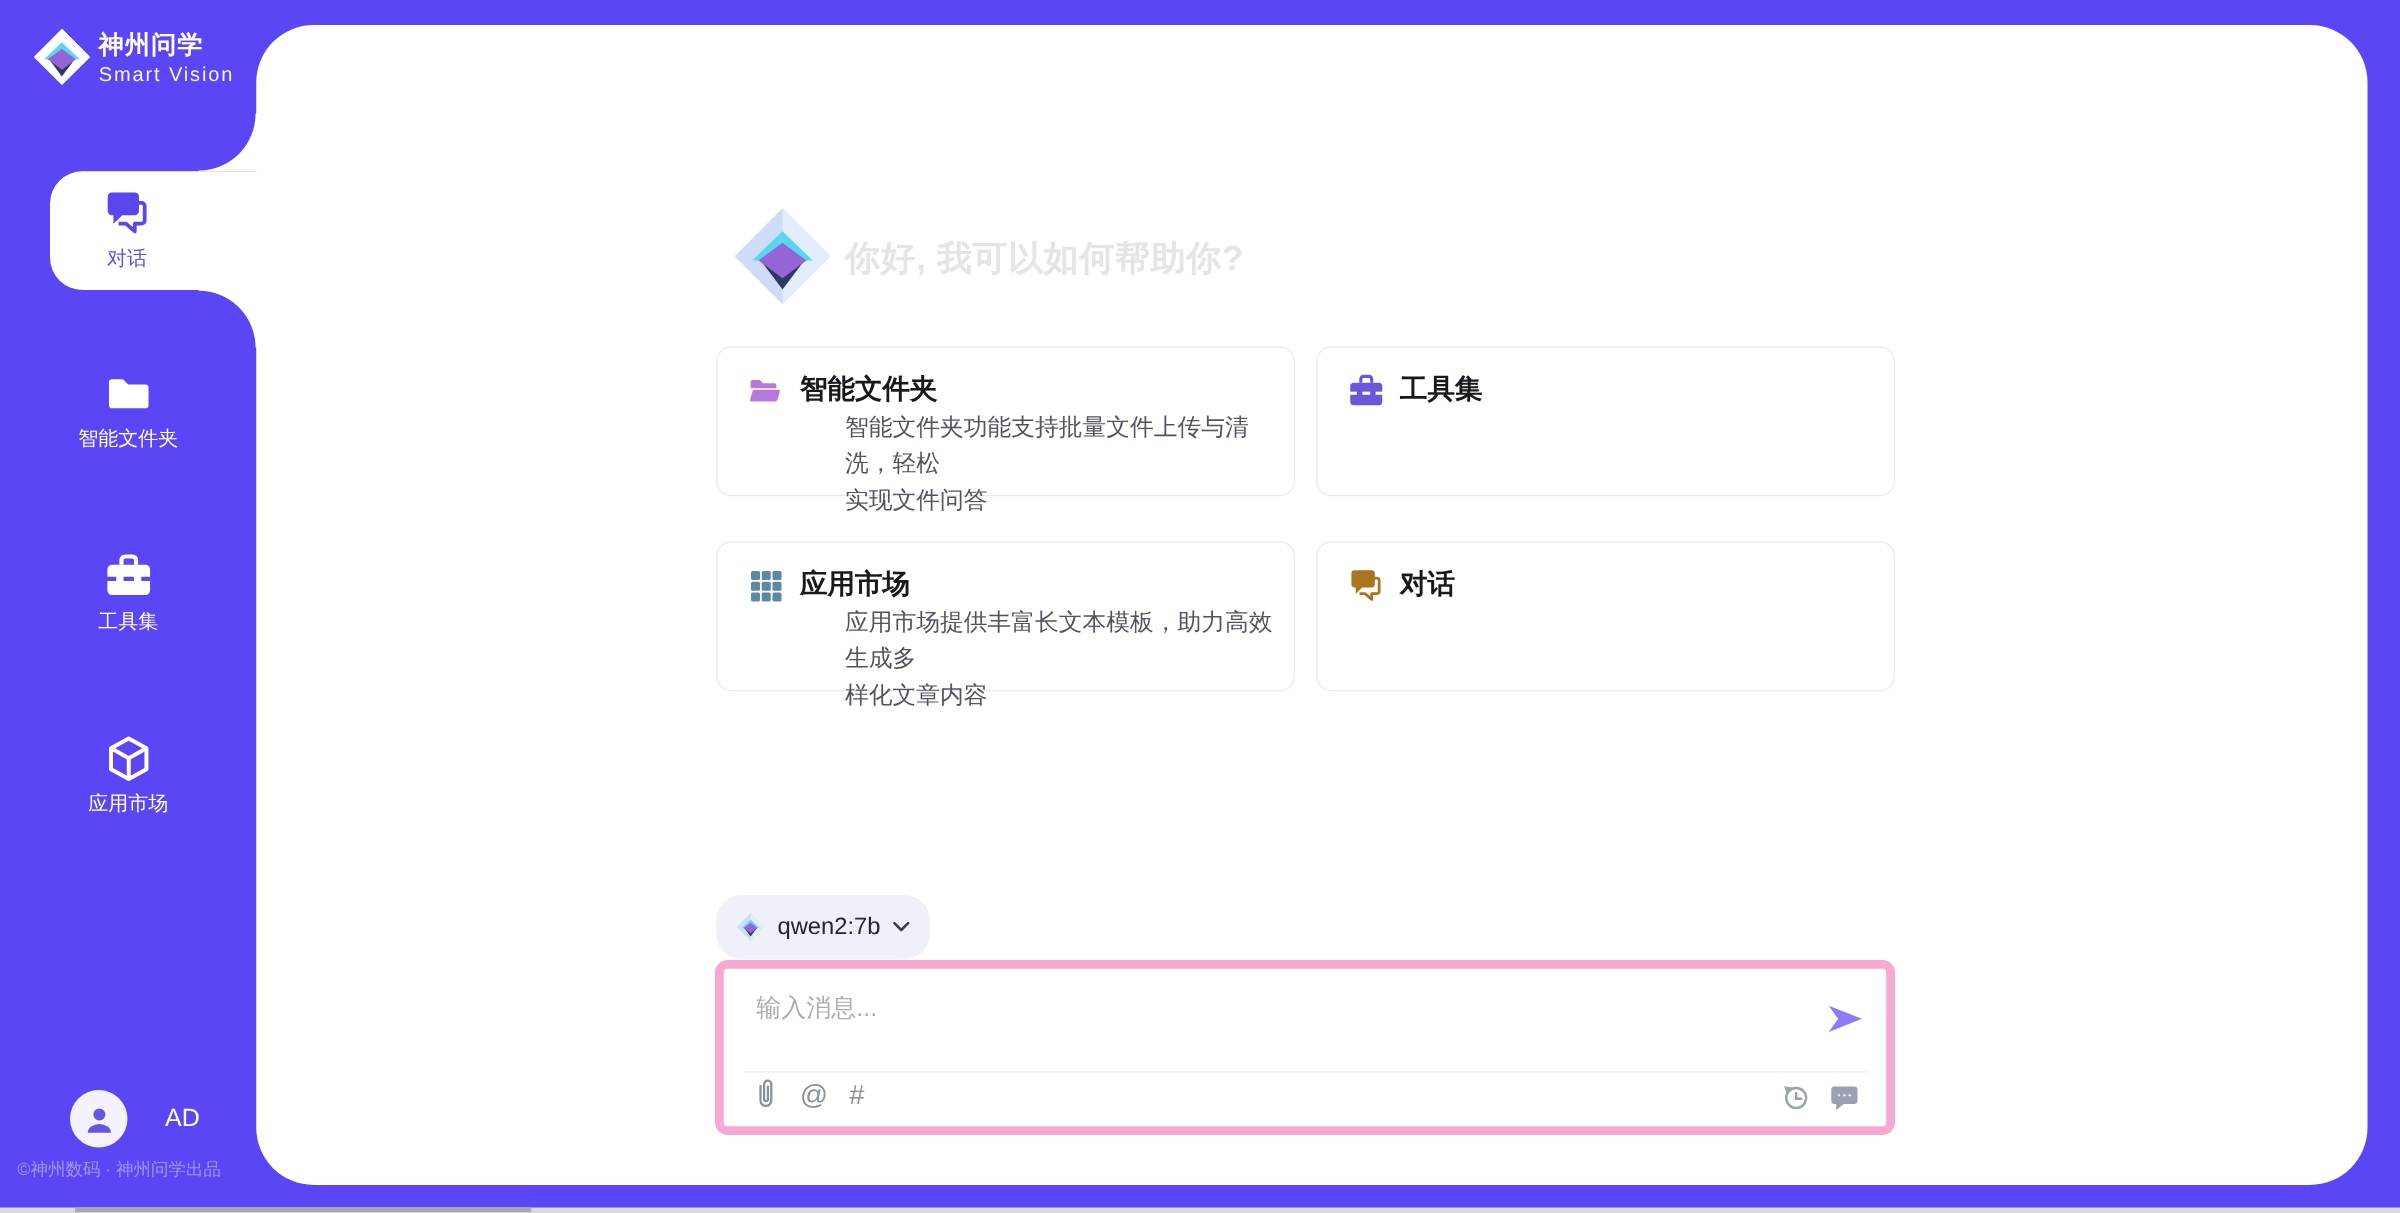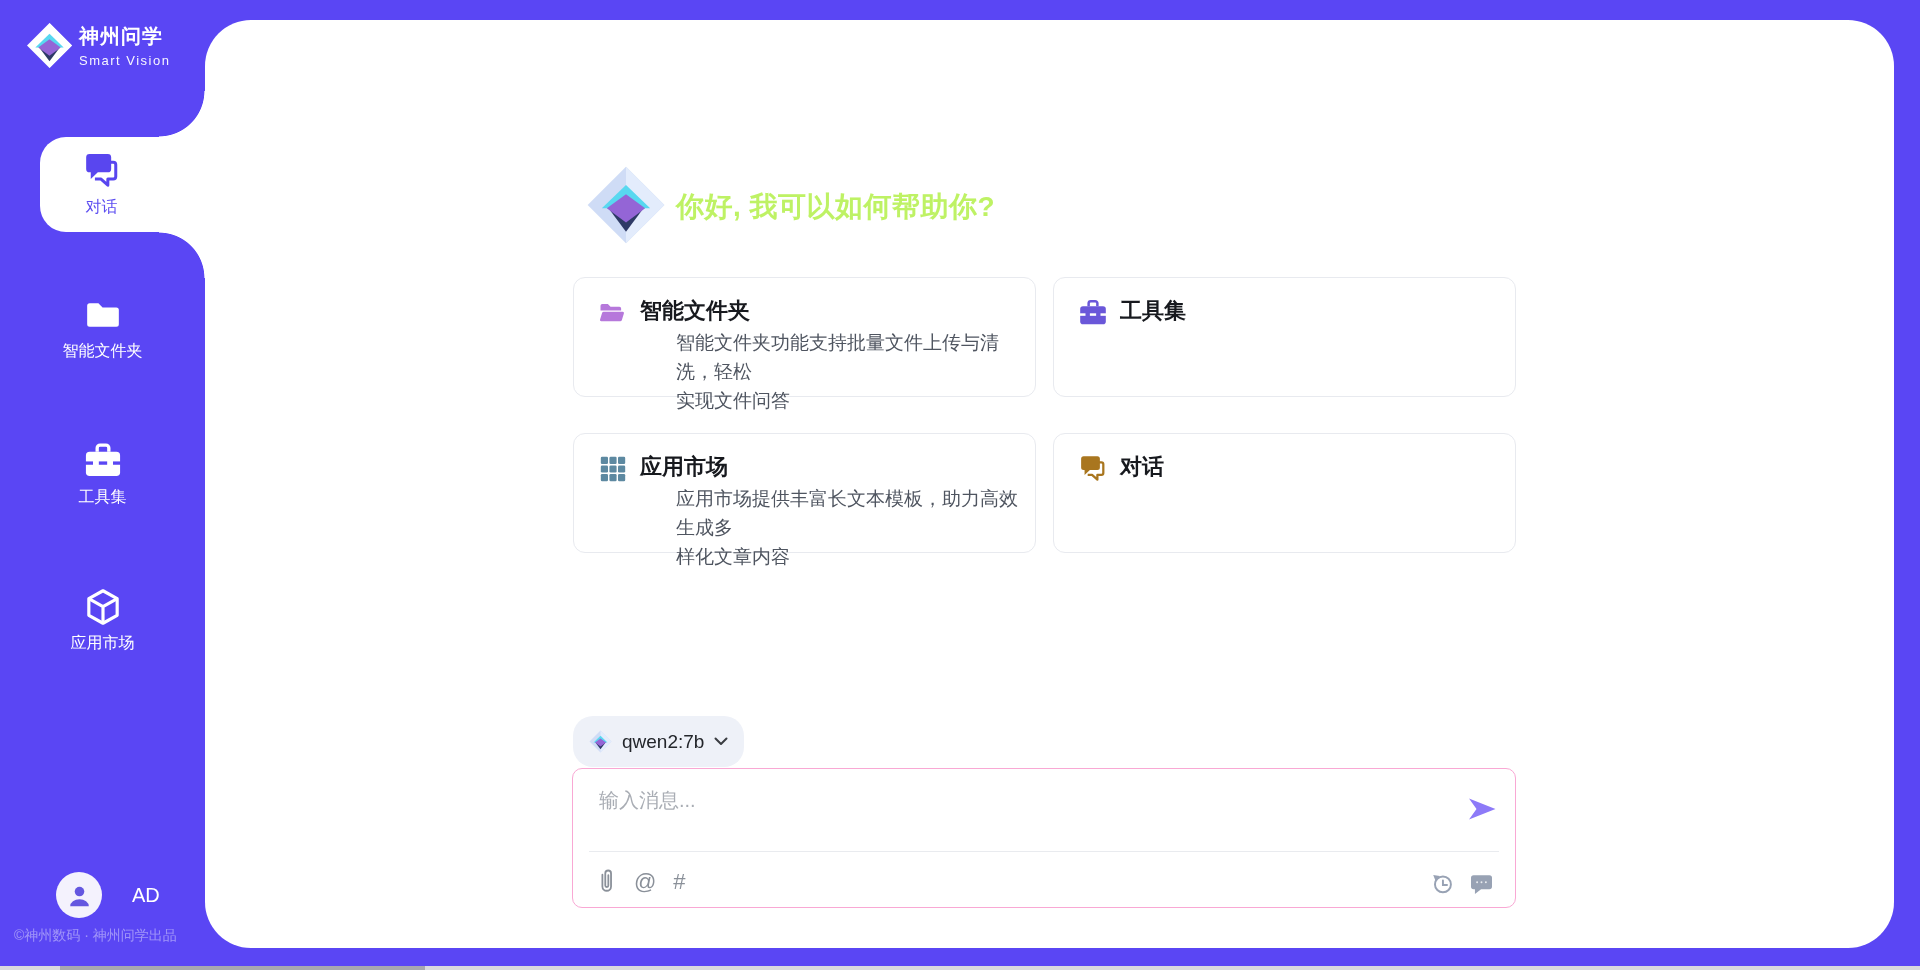--- a/index.html
+++ b/index.html
@@ -5,25 +5,25 @@
   html,body{margin:0;padding:0;}
   body{font-family:"Liberation Sans","DejaVu Sans",sans-serif;}
   .page{position:relative;width:1920px;height:970px;background:#5a46f4;overflow:hidden;}
 
   
   .main-panel{position:absolute;left:205px;top:20px;width:1689px;height:928px;
     background:#fff;border-radius:46px;z-index:1;}
 
   
   .sidebar{position:absolute;left:0;top:0;width:205px;height:970px;z-index:3;}
-  .brand{position:absolute;left:26px;top:22px;display:flex;align-items:center;}
+  .brand{position:absolute;left:26px;top:22px;display:flex;align-items:flex-start;}
   .brand-logo{width:47px;height:47px;--dm-l:#ffffff;--dm-r:#ffffff;}
   .brand-text{margin-left:6px;color:#fff;}
   .brand-name{font-size:20px;font-weight:700;letter-spacing:1px;}
-  .brand-sub{font-size:13px;letter-spacing:1.5px;margin-top:3px;opacity:.95;}
+  .brand-sub{font-size:16px;letter-spacing:1.5px;margin-top:3px;opacity:.95;}
 
   .active-tab{position:absolute;left:40px;top:137px;width:167px;height:95px;background:#fff;
     border-radius:26px 0 0 26px;z-index:2;display:flex;flex-direction:column;align-items:center;
     justify-content:center;padding-right:44px;box-sizing:border-box;cursor:pointer;}
   .active-tab .nav-ic{width:40px;height:40px;color:#5946ef;}
   .active-tab .nav-label{margin-top:6px;font-size:16px;color:#5d4ef1;}
   .fillet{position:absolute;left:159px;width:47px;height:46px;z-index:2;}
   .fillet.top{top:91px;background:radial-gradient(circle 46px at 0 0,#5a46f4 0 45px,#fff 45.8px);}
   .fillet.bottom{top:232px;background:radial-gradient(circle 46px at 0 100%,#5a46f4 0 45px,#fff 45.8px);}
 
@@ -32,36 +32,36 @@
   .nav-item .nav-label{margin-top:6px;font-size:16px;color:#fff;}
 
   .user-row{position:absolute;left:56px;top:872px;display:flex;align-items:center;cursor:pointer;}
   .avatar{width:46px;height:46px;border-radius:50%;background:#f4f2fd;display:flex;align-items:center;justify-content:center;}
   .avatar svg{width:27px;height:27px;color:#6457e0;}
   .user-name{margin-left:30px;color:#fff;font-size:20px;}
   .copyright{position:absolute;left:14px;top:927px;font-size:14px;color:rgba(255,255,255,.42);white-space:nowrap;}
 
   
   .greeting-logo{position:absolute;left:586px;top:165px;width:80px;height:80px;z-index:4;}
-  .greeting{position:absolute;left:676px;top:188px;font-size:28px;font-weight:700;color:#bef264;z-index:4;letter-spacing:.5px;}
+  .greeting{position:absolute;left:676px;top:188px;font-size:28px;font-weight:700;color:#e5e5e5;z-index:4;letter-spacing:.5px;}
 
   .card{position:absolute;width:463px;height:120px;background:#fff;border:1px solid #e8eaef;
     border-radius:12px;box-sizing:border-box;z-index:4;cursor:pointer;}
   .card .card-ic{position:absolute;left:24px;top:20px;width:30px;height:30px;}
   .card-title{position:absolute;left:66px;top:18px;font-size:22px;font-weight:700;color:#17191e;}
   .card-desc{position:absolute;left:66px;top:50px;right:16px;font-size:19px;line-height:29px;color:#4f5560;white-space:pre-line;margin-left:36px;}
 
   .model-pill{position:absolute;left:573px;top:716px;height:51px;background:#eef1f8;border-radius:20px;
     display:inline-flex;align-items:center;padding:0 16px;z-index:4;cursor:pointer;}
   .model-pill .dm{width:23px;height:23px;}
   .model-name{margin-left:10px;font-size:19px;color:#23262b;}
   .model-pill .chev{width:14px;height:9px;margin-left:10px;color:#3a3d42;}
 
   .composer{position:absolute;left:572px;top:768px;width:944px;height:140px;background:#fff;
-    border:1px solid #f9a8d4;border-radius:10px;box-sizing:border-box;z-index:4;}
+    border:7px solid #f9a8d4;border-radius:10px;box-sizing:border-box;z-index:4;}
   .composer textarea{position:absolute;left:24px;top:16px;width:850px;height:58px;border:none;outline:none;
     resize:none;background:transparent;font-family:inherit;font-size:20px;color:#303339;}
   .composer textarea::placeholder{color:#a9adb4;}
   .send-btn{position:absolute;right:18px;top:28px;width:30px;height:24px;color:#8d7af8;cursor:pointer;}
   .composer-divider{position:absolute;left:16px;right:16px;top:82px;border-top:1px solid #e9ebef;}
   .tools-left{position:absolute;left:22px;bottom:12px;display:flex;align-items:center;gap:17px;}
   .tools-right{position:absolute;right:22px;bottom:12px;display:flex;align-items:center;gap:16px;}
   .tool-btn{display:flex;align-items:center;justify-content:center;cursor:pointer;color:#8a9099;background:none;border:none;padding:0;}
   .tool-btn svg{display:block;}
   .glyph-ic{font-size:22px;color:#8a9099;line-height:22px;}

